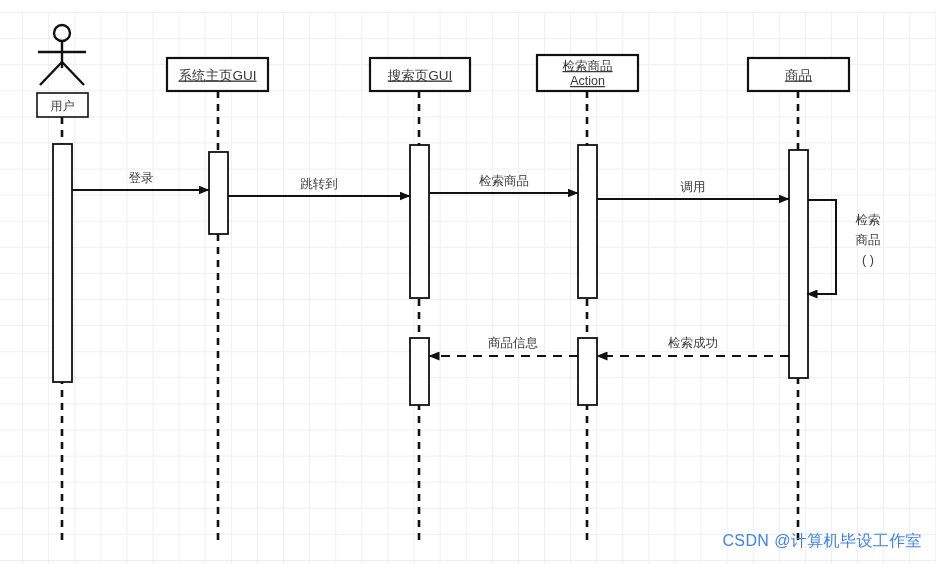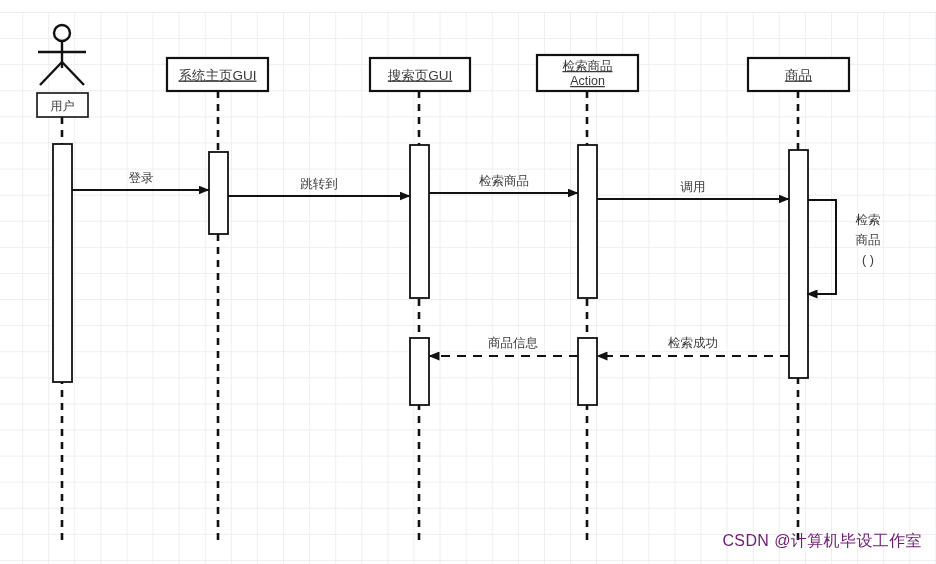--- a/index.html
+++ b/index.html
@@ -36,21 +36,21 @@
     left: 0;
     top: 0;
     width: 936px;
     height: 564px;
   }
   .wm {
     position: absolute;
     right: 14px;
     bottom: 12px;
     font-size: 16px;
-    color: #701a75;
+    color: #3b82f6;
     letter-spacing: 0.4px;
     white-space: nowrap;
     user-select: none;
   }
 </style>
 </head>
 <body>
 
 <div id="canvas">
   <div id="grid"></div>

